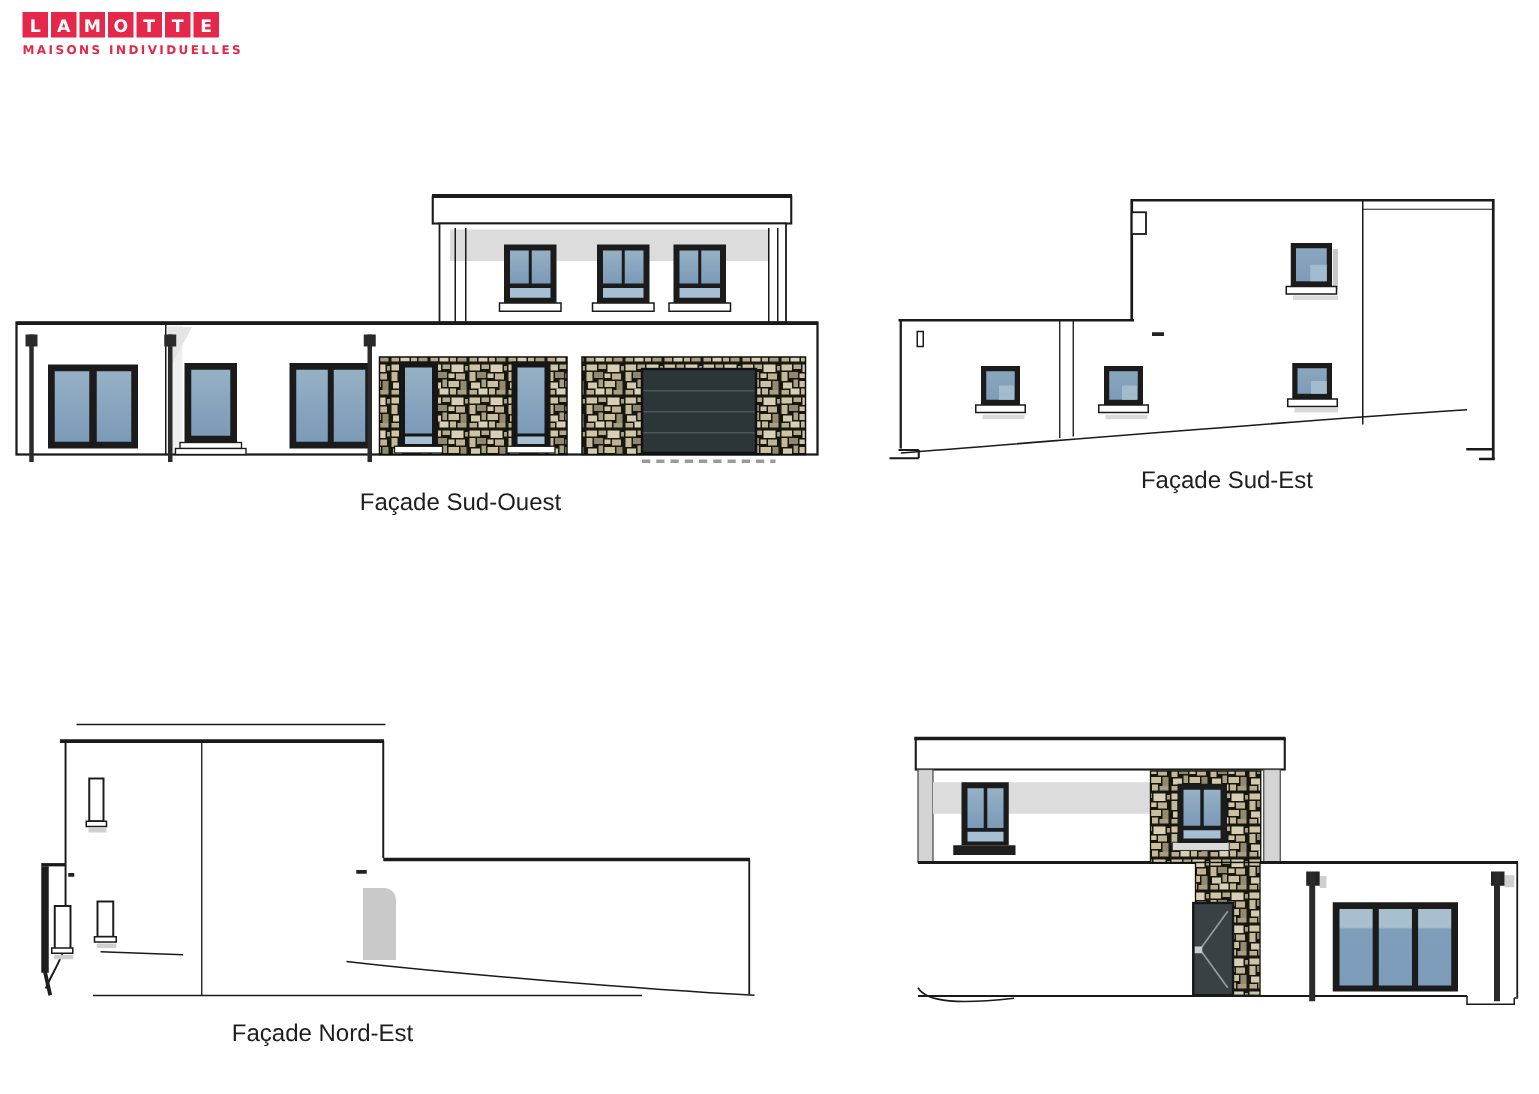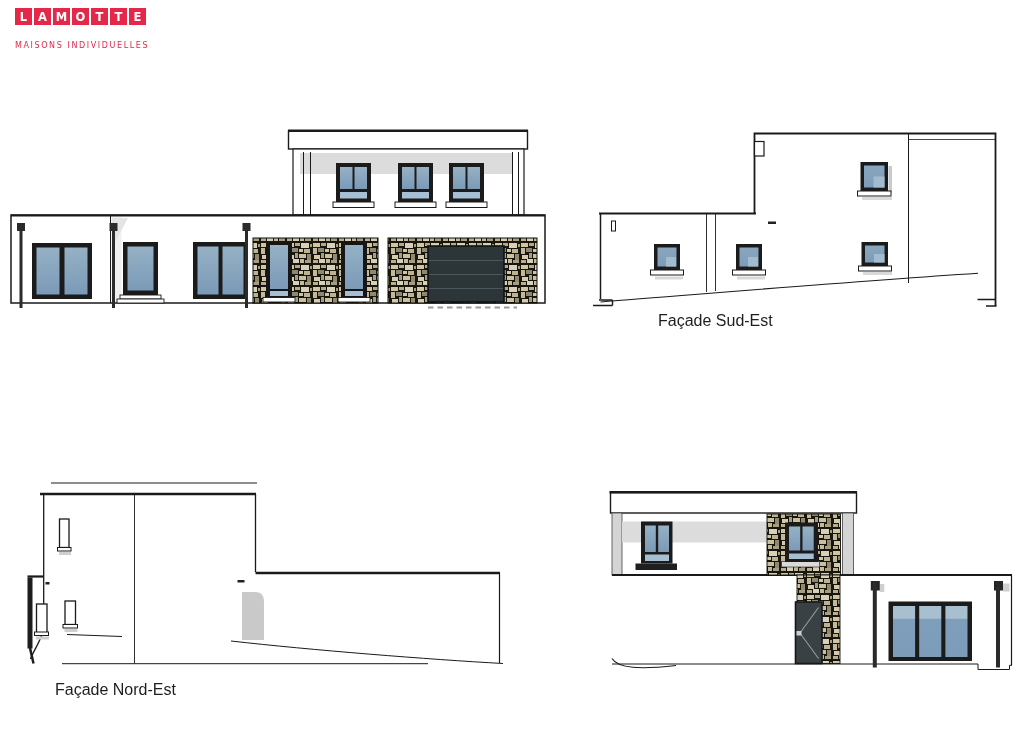--- a/index.html
+++ b/index.html
@@ -1,25 +1,25 @@
 <!DOCTYPE html>
 <html><head>
 <meta charset="utf-8">
 <style>
   html,body{margin:0;padding:0;background:#ffffff;}
   .sheet{position:relative;width:1026px;height:729px;background:#ffffff;overflow:hidden;
          font-family:"Liberation Sans",sans-serif;}
   .facade-svg{position:absolute;display:block;}
-  .facade-label{position:absolute;width:320px;font-size:16px;color:#1e1e1e;}
+  .facade-label{position:absolute;width:320px;text-align:center;font-size:16px;color:#1e1e1e;}
   .logo{position:absolute;left:15px;top:8px;}
   .logo-tiles{display:flex;gap:2px;}
   .logo-tile{width:17px;height:17px;background:#e5274a;color:#ffffff;font-weight:bold;font-size:11.5px;
              display:flex;align-items:center;justify-content:center;
              font-family:"DejaVu Sans",sans-serif;}
-  .logo-subtitle{margin-top:16px;color:#e5274a;font-weight:normal;font-size:8px;letter-spacing:1.6px;
+  .logo-subtitle{margin-top:4px;color:#e5274a;font-weight:bold;font-size:8px;letter-spacing:1.6px;
                  font-family:"DejaVu Sans",sans-serif;white-space:nowrap;}
 </style>
 </head>
 <body>
 
 <div class="sheet">
 
   <div class="logo">
     <div class="logo-tiles">
       <span class="logo-tile">L</span>
@@ -130,20 +130,21 @@
       <g fill="#2b2b2b">
         <rect x="109.5" y="223" width="8" height="8"></rect>
           <rect x="112" y="223" width="3" height="85"></rect>
       </g>
       <g fill="#2b2b2b">
         <rect x="242.5" y="223" width="8" height="8"></rect>
           <rect x="245" y="223" width="3" height="85"></rect>
       </g>
     </g>
   </svg>
+  <div class="facade-label" style="left:147px;top:327px">Façade Sud-Ouest</div>
 
   <svg class="facade-svg" style="left:580px;top:100px" width="446" height="240" viewBox="580 100 446 240">
     <defs>
       <linearGradient id="glassSE" x1="0" y1="0" x2="0" y2="1">
         <stop offset="0" stop-color="#8aa6be"></stop>
           <stop offset="1" stop-color="#7d9cba"></stop>
       </linearGradient>
     </defs>
     <g fill="none" stroke="#1a1a1a">
       <path d="M754.5,214 V133.5 H995.5 V306" stroke-width="1.8"></path>

